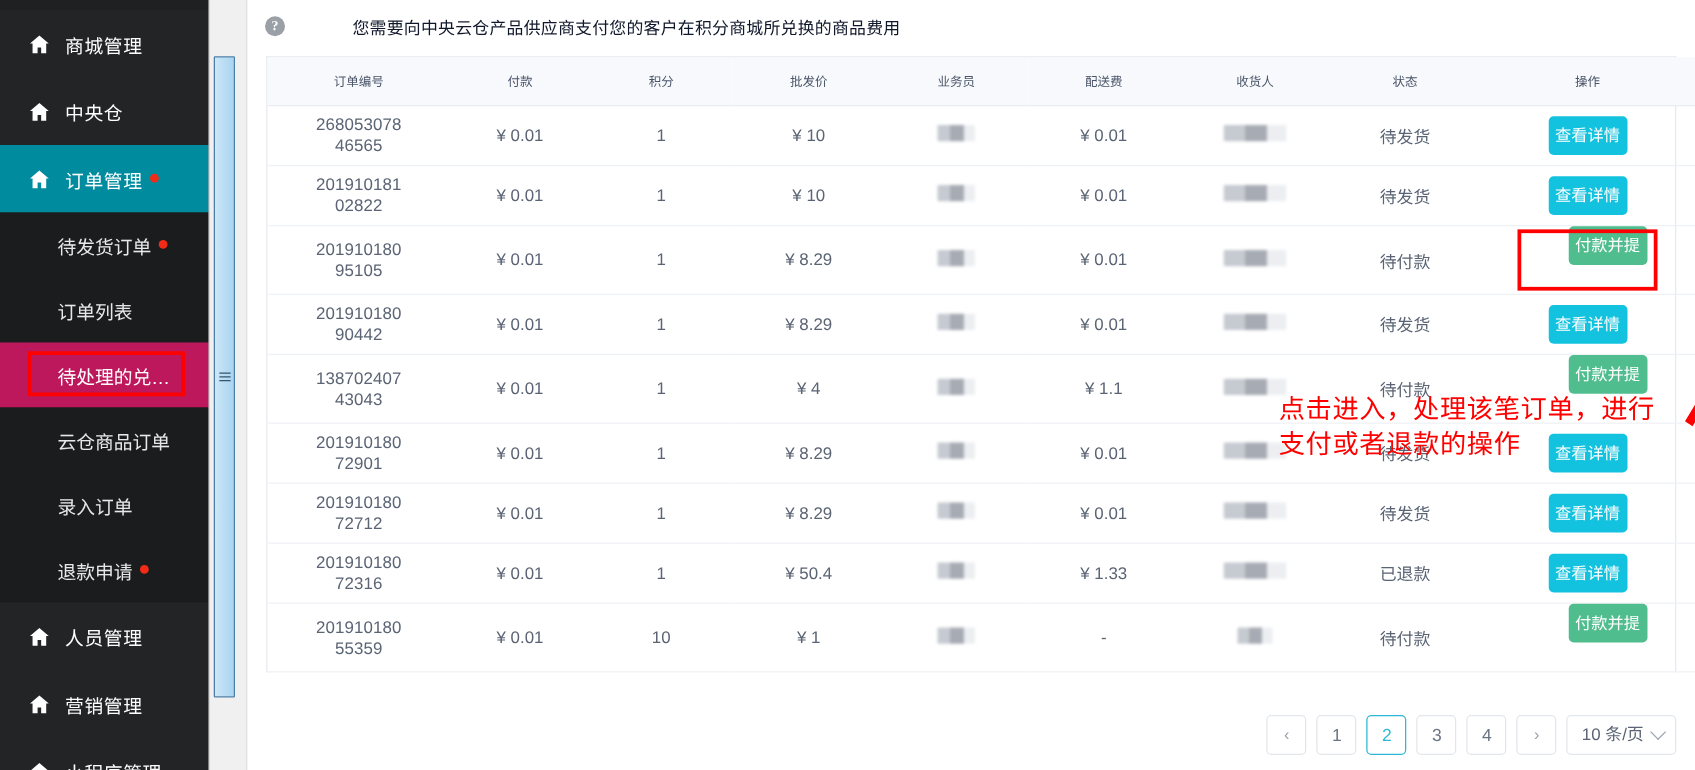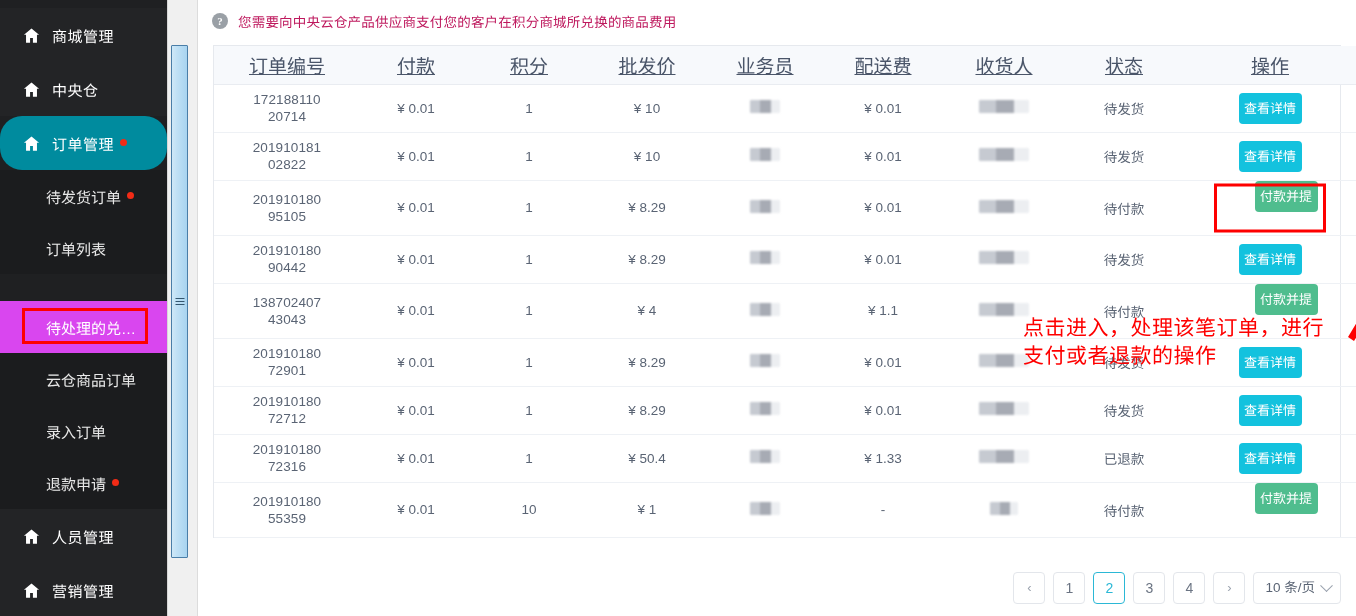--- a/index.html
+++ b/index.html
@@ -34,21 +34,21 @@
     align-items: center;
     padding-left: 22px;
     color: #ffffff;
     font-size: 15px;
     letter-spacing: .5px;
     position: relative;
     cursor: pointer;
     background: #232426;
   }
   .nav-item.top-level { background: #232426; }
-  .nav-item.active-parent { background: #008b9e; border-radius: 22px; }
+  .nav-item.active-parent { background: #008b9e; }
   .home-icon { width: 19px; height: 19px; margin-right: 11px; flex: 0 0 19px; display:block; }
   .nav-label { white-space: nowrap; }
   .dot {
     width: 7px; height: 7px; border-radius: 50%;
     background: #f22b16; display: inline-block;
     margin-left: 6px; vertical-align: middle;
     position: relative; top: -1px;
   }
   .sub-item {
     height: 52px;
@@ -57,23 +57,22 @@
     justify-content: flex-start;
     padding-left: 46px;
     background: #1b1c1e;
     color: #e8e8e8;
     font-size: 15px;
     cursor: pointer;
     position: relative;
     text-align: center;
   }
   .sub-item.active {
-    background: #d946ef;
+    background: #be185d;
     color: #ffffff;
-    margin-top: 27px;
   }
   .sub-item .red-box {
     position: absolute;
     left: 22px; top: 7px;
     width: 126px; height: 36px;
     border: 3px solid #fe0000;
     pointer-events: none;
   }
 
   
@@ -125,46 +124,46 @@
     height: 34px;
   }
   .q-icon {
     width: 16px; height: 16px; border-radius: 50%;
     background: #9aa0a6; color: #ffffff;
     font-size: 11px; line-height: 16px; text-align: center;
     font-weight: bold; flex: 0 0 16px; margin-right: 10px;
     font-family: "Liberation Serif", serif;
   }
   .notice-text {
-    color: #be185d;
+    color: #0f172a;
     font-size: 13.5px;
     letter-spacing: .2px;
+    margin-left: 44px;
   }
 
   .table-wrap {
     margin: 11px 15px 0 15px;
     border: 1px solid #e6e9ee;
     border-bottom: none;
     background: #fff;
   }
   table.grid {
     width: 100%;
     border-collapse: collapse;
     table-layout: fixed;
   }
   table.grid thead th {
     background: #f7f9fc;
     color: #4a5569;
-    font-size: 19px;
+    font-size: 10px;
     font-weight: normal;
     height: 38px;
     border-bottom: 1px solid #e9ecf1;
     text-align: center;
     padding: 0;
-    text-decoration: underline;
   }
   table.grid tbody td {
     height: 48px;
     border-bottom: 1px solid #eef1f5;
     text-align: center;
     font-size: 13.5px;
     color: #5a6474;
     padding: 0 2px;
     vertical-align: middle;
   }
@@ -397,21 +396,21 @@
             <th>业务员</th>
             <th>配送费</th>
             <th>收货人</th>
             <th>状态</th>
             <th>操作</th>
           </tr>
         </thead>
         <tbody id="tbody">
             <tr>
               <td>
-                <span class="ordno">17218811020714</span>
+                <span class="ordno">26805307846565</span>
               </td>
               <td>¥ 0.01</td>
               <td>1</td>
               <td>¥ 10</td>
               <td><span class="blur w-sales"></span></td>
               <td>¥ 0.01</td>
               <td><span class="blur w-recv"></span></td>
               <td>待发货</td>
               <td class="btn-cell"><button class="btn btn-detail">查看详情</button></td>
             </tr>

